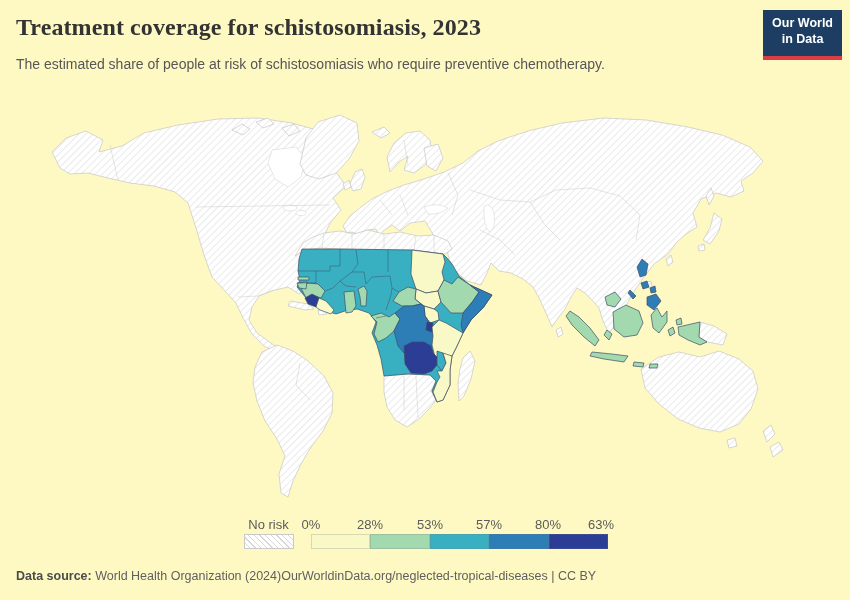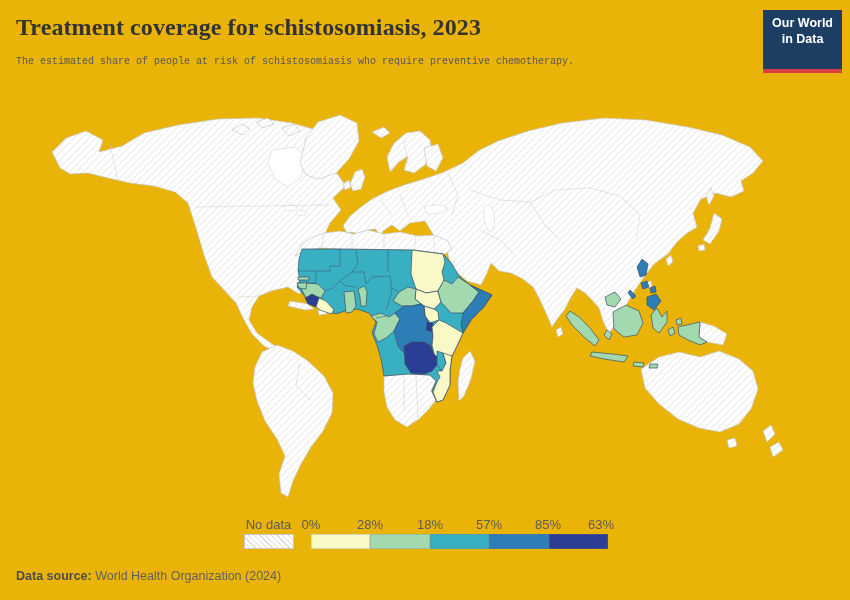--- a/index.html
+++ b/index.html
@@ -1,23 +1,23 @@
 <!DOCTYPE html>
 <html style="--bin0: #f8f9c7; --bin1: #a3d9af; --bin2: #39b0c2; --bin3: #2d7db6; --bin4: #2b3d94;"><head>
 <meta charset="utf-8">
 <style>
   html,body{margin:0;padding:0;background:#fff;}
-  #frame{position:relative;width:850px;height:600px;background:#eab308;overflow:hidden;
+  #frame{position:relative;width:850px;height:600px;background:#fef9c3;overflow:hidden;
          font-family:"Liberation Sans",sans-serif;}
   .title{position:absolute;left:16px;top:14px;width:700px;
          font-family:"Liberation Serif",serif;font-size:24px;font-weight:600;color:#333;
          letter-spacing:.1px;}
-  .subtitle{position:absolute;left:16px;top:56px;width:720px;font-size:10px;color:#565656;font-family:Liberation Mono, monospace;}
+  .subtitle{position:absolute;left:16px;top:56px;width:720px;font-size:14px;color:#565656;}
   .logo{position:absolute;right:8px;top:10px;background:#1d3d63;color:#fff;
-        padding:6px 9px 22px 9px;text-align:center;font-size:12.5px;font-weight:700;line-height:1.25;
+        padding:6px 9px 9px 9px;text-align:center;font-size:12.5px;font-weight:700;line-height:1.25;
         border-bottom:4px solid #dc3d43;}
   #mapsvg{position:absolute;left:0;top:95px;}
   
   .hatchland{fill:url(#hatch);stroke:#c5c5c5;stroke-width:.7;}
   .faint{fill:none;stroke:#d2d2d2;stroke-width:.6;}
   .sea{fill:#ffffff;stroke:#cfcfcf;stroke-width:.5;}
   .cb{stroke:#3d4e66;stroke-width:.7;stroke-linejoin:round;}
   .ib{fill:none;stroke:#3d4e66;stroke-width:.5;}
   .m-y{fill:var(--bin0);} .m-g{fill:var(--bin1);} .m-t{fill:var(--bin2);}
   .m-b{fill:var(--bin3);} .m-n{fill:var(--bin4);}
@@ -127,34 +127,35 @@
       <path class="cb m-g" d="M 613,312 L 626,305 639,311 643,323 637,335 624,337 614,329 Z"></path>
       <path class="cb m-g" d="M 651,315 L 657,308 662,317 667,311 667,322 659,333 653,328 Z"></path>
       <path class="cb m-g" d="M 634,362 L 644,363 643,367 633,366 Z M 650,364 L 658,364 657,368 649,368 Z"></path>
       <path class="cb m-g" d="M 668,330 L 673,327 675,333 670,336 Z M 676,320 L 681,318 682,324 677,325 Z"></path>
       <path class="cb m-g" d="M 678,327 L 700,322 699,337 707,342 700,345 688,340 679,335 Z"></path>
       <path class="cb m-b" d="M 637,267 L 642,259 648,264 646,275 640,277 Z M 641,283 L 647,281 649,287 643,289 Z M 650,288 L 655,286 656,292 651,293 Z M 630,290 L 636,296 633,299 628,293 Z M 647,297 L 656,294 661,301 654,310 647,305 Z"></path>
     </g>
   </svg>
 
   <div>
-    <div class="lg-nodata-label">No data</div>
+    <div class="lg-nodata-label">No risk</div>
     <div class="lg-nodata"></div>
     <span class="lg-label" style="left:311px">0%</span>
     <span class="lg-label" style="left:370px">28%</span>
-    <span class="lg-label" style="left:430px">18%</span>
+    <span class="lg-label" style="left:430px">53%</span>
     <span class="lg-label" style="left:489px">57%</span>
-    <span class="lg-label" style="left:548px">85%</span>
+    <span class="lg-label" style="left:548px">80%</span>
     <span class="lg-label" style="left:601px">63%</span>
     <div class="lg-bar">
       <div class="lg-bin" style="background-color: rgb(248, 249, 199);"></div>
       <div class="lg-bin" style="background-color: rgb(163, 217, 175);"></div>
       <div class="lg-bin" style="background-color: rgb(57, 176, 194);"></div>
       <div class="lg-bin" style="background-color: rgb(45, 125, 182);"></div>
       <div class="lg-bin" style="background-color: rgb(43, 61, 148);"></div>
     </div>
   </div>
 
   <div class="footer">
     <span><b>Data source:</b><span> World Health Organization (2024)</span></span>
+    <span>OurWorldinData.org/neglected-tropical-diseases | CC BY</span>
   </div>
 
 </div>
 
 </body></html>

